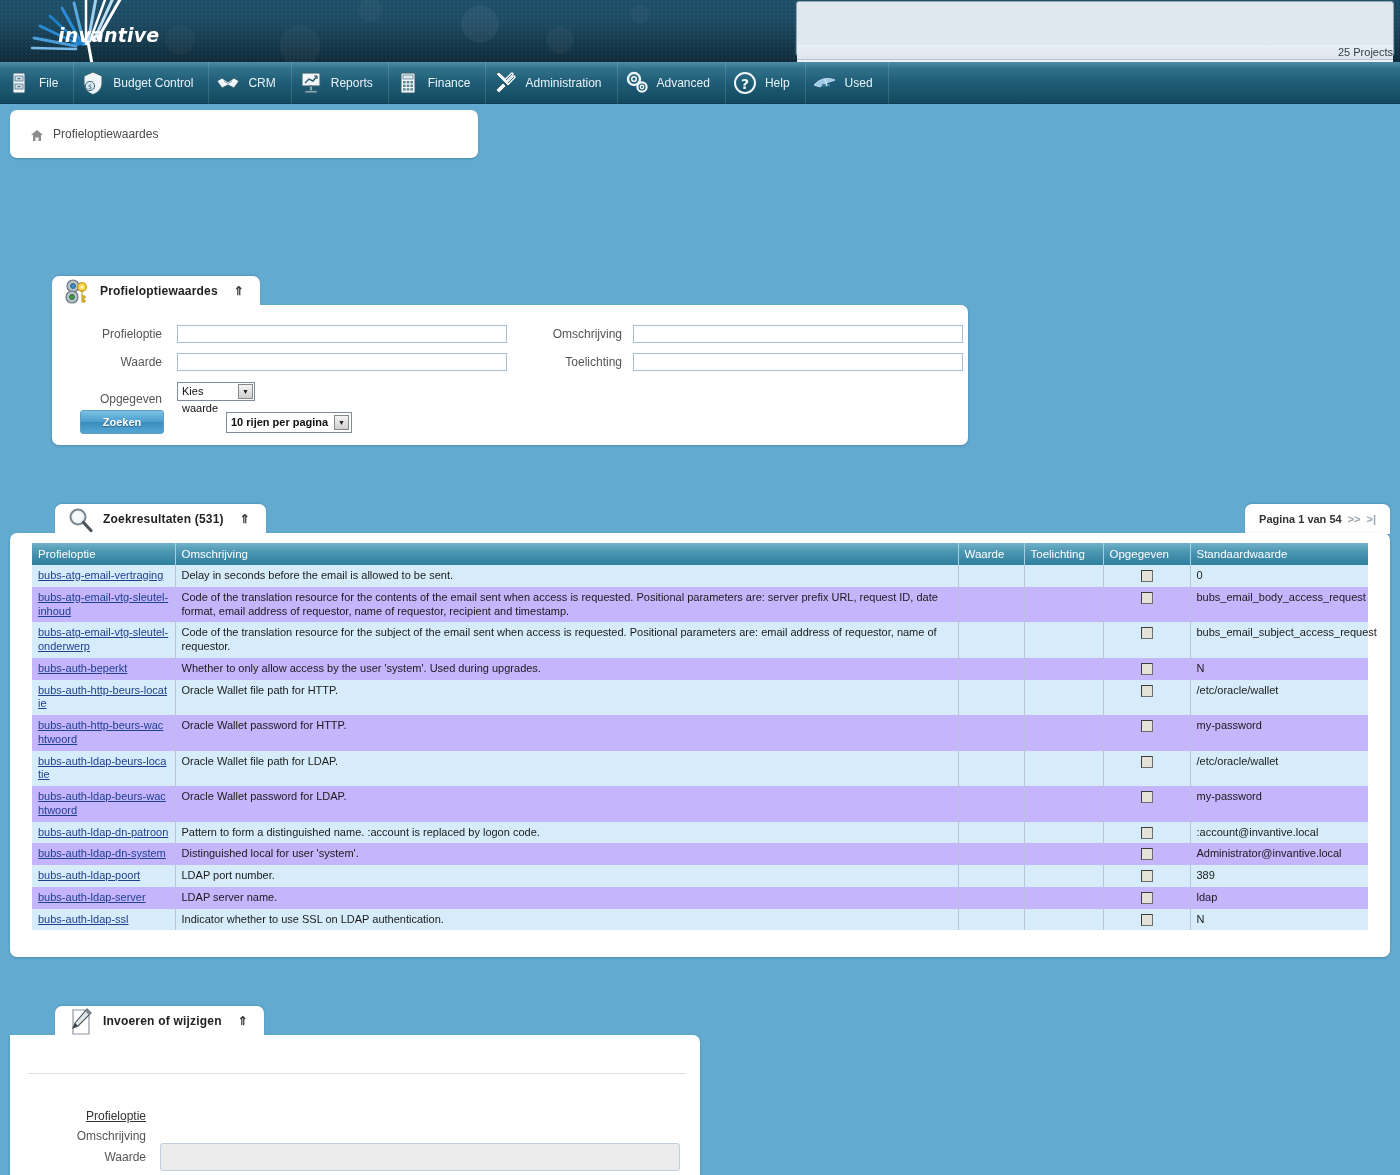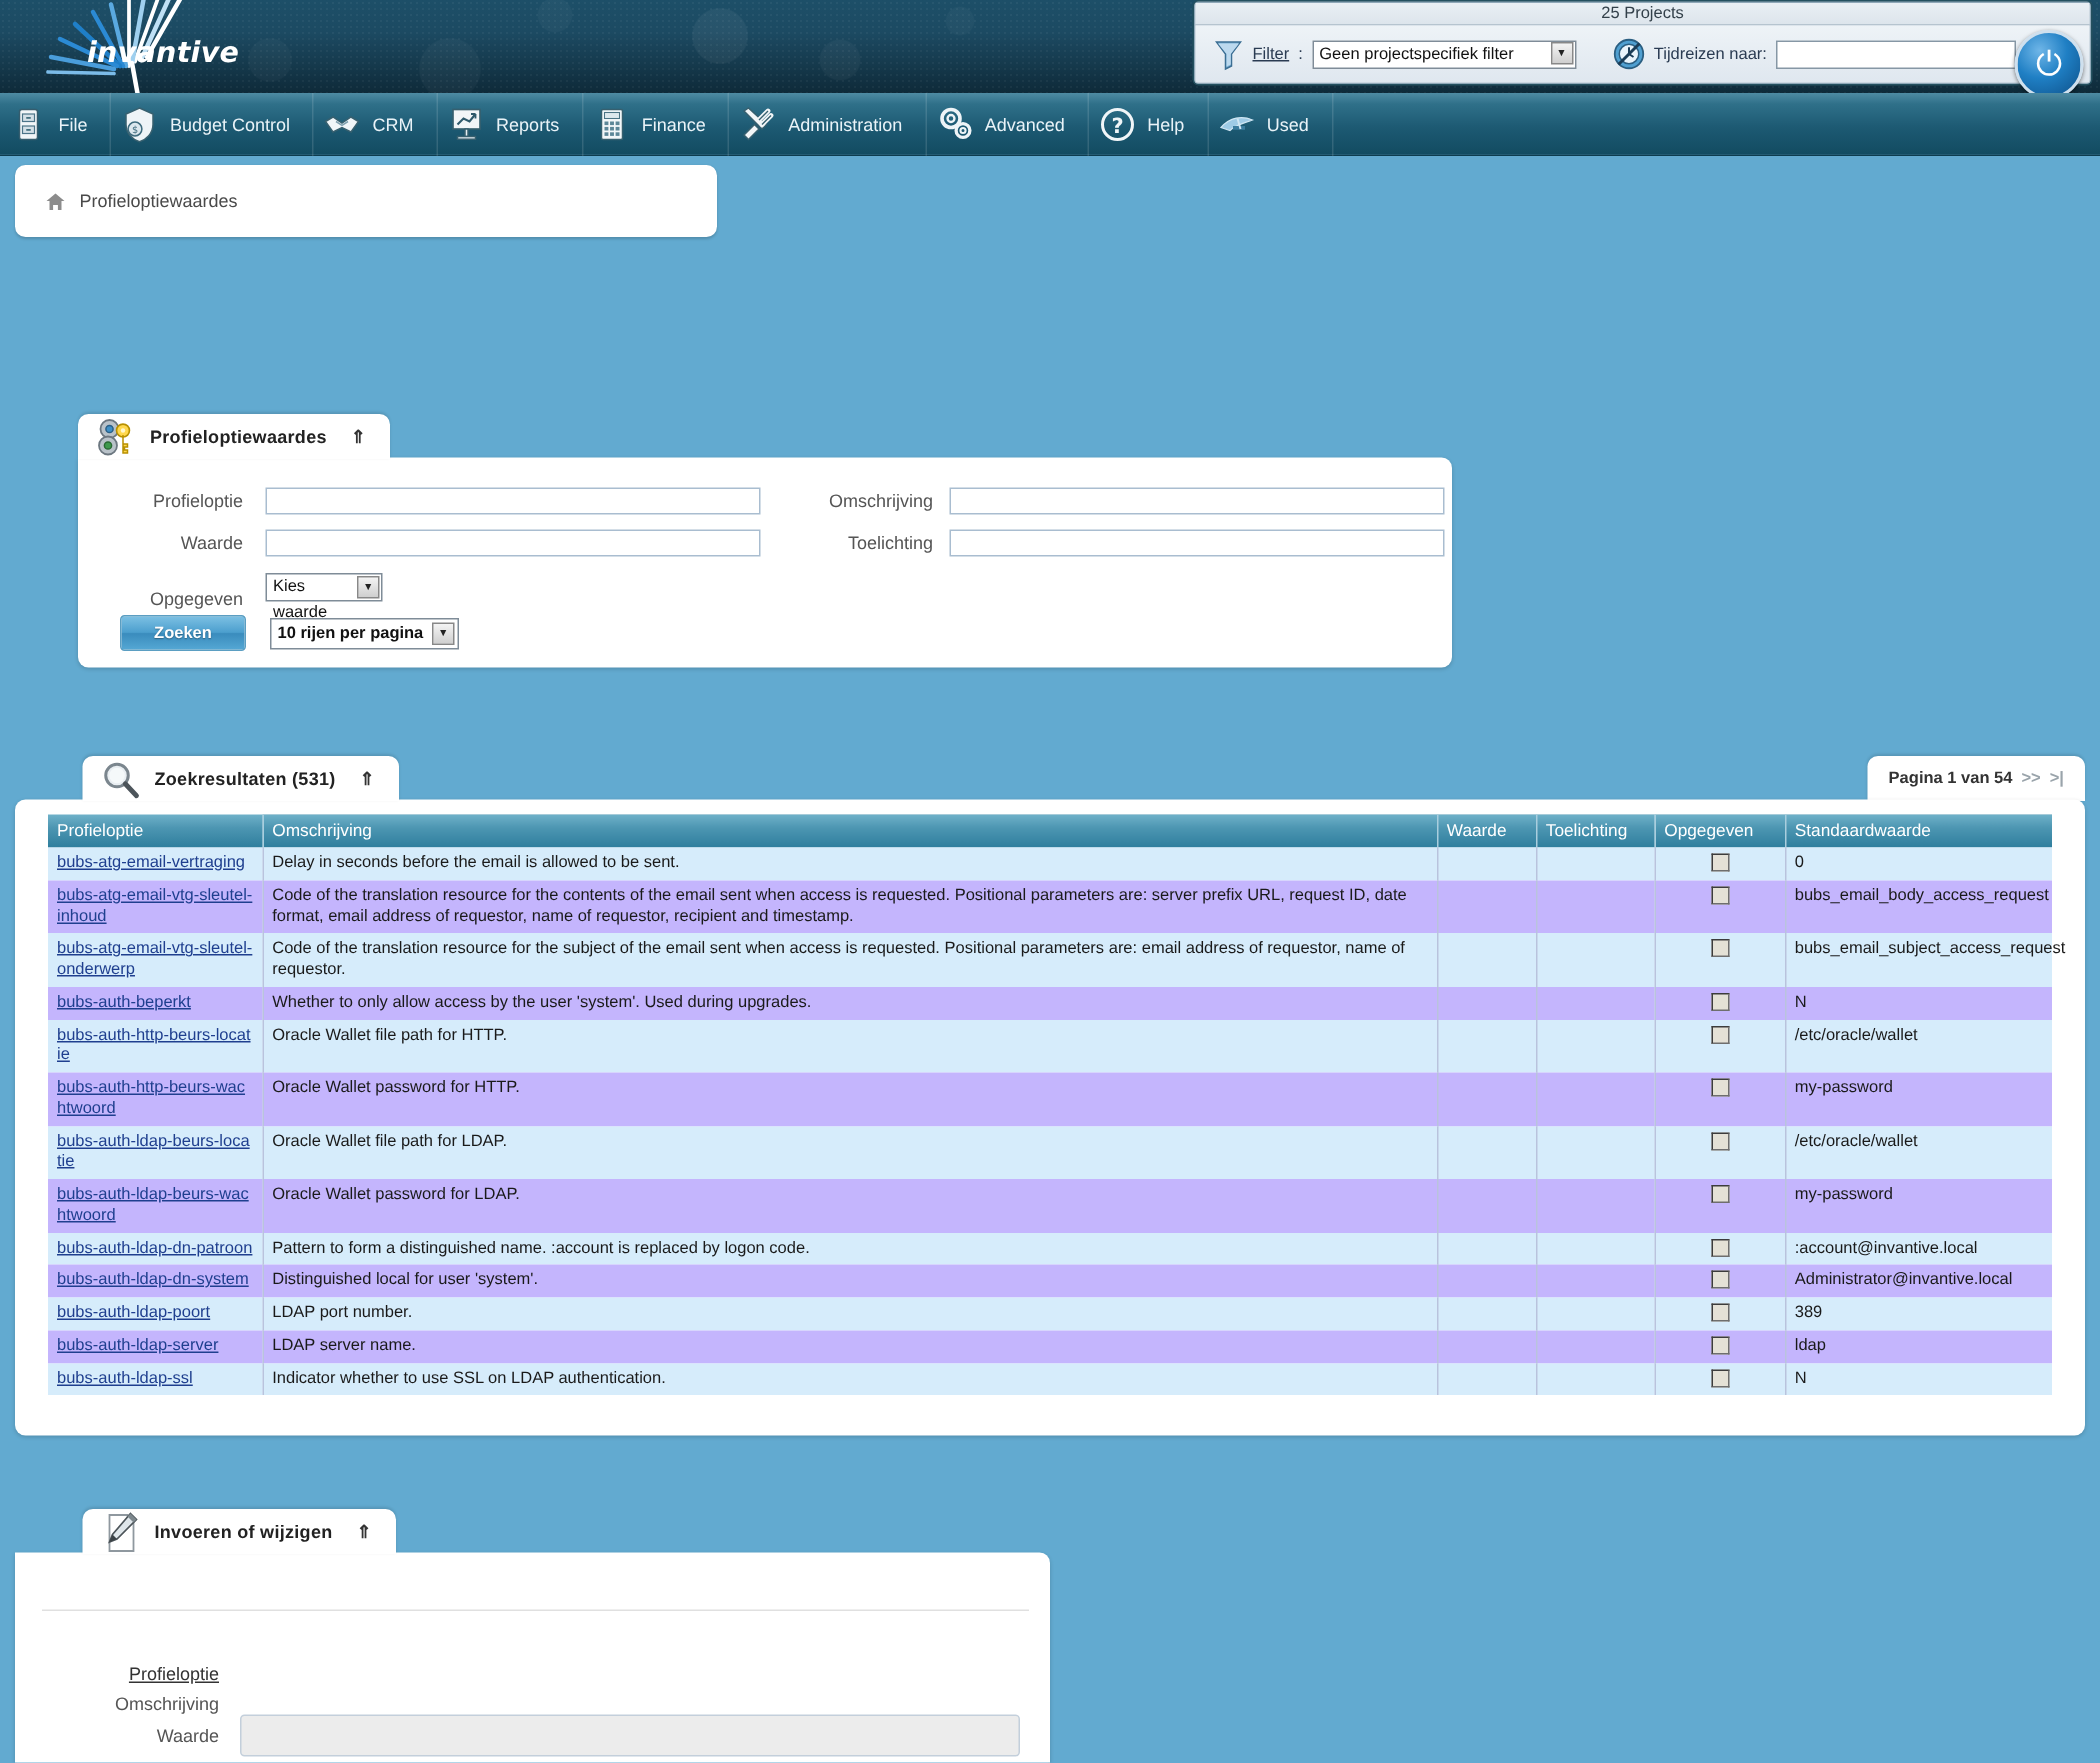--- a/index.html
+++ b/index.html
@@ -49,24 +49,25 @@
   #projbox {
     position: absolute; right: 6px; top: 1px;
     width: 598px; height: 55px;
     border: 1px solid #8fa8b8;
     border-radius: 3px;
     background: #dfe7ef;
     box-shadow: 0 0 0 1px #24505f;
   }
   #projbox .projtitle {
     height: 15px; line-height: 15px;
-    text-align: center;
+    text-align: right;
     font-size: 11px; color: #33404a;
     background: linear-gradient(180deg,#e9eff4,#dde5ec);
     border-bottom: 1px solid #b6c4cf;
+    margin-top: 43px;
   }
   #projbox .projrow {
     position: relative; height: 38px;
     background: linear-gradient(180deg,#eef3f7 0%,#dfe7ef 100%);
     display: flex; align-items: center; padding-left: 12px; gap: 6px;
   }
   .filter-icon { width: 20px; height: 22px; position: relative; }
   .lbl-filter {
     font-size: 11px; color: #2a3b52; text-decoration: underline; cursor: pointer;
   }
@@ -444,21 +445,21 @@
       </div>
 
       <div class="form-row" style="left:0px; top:77px;">
         <span class="flabel" style="width:110px;">Opgegeven</span>
         <span class="sel-wrap" style="margin-left:15px;">
           <span class="fakesel" style="display:inline-block;width:78px;">Kies waarde</span>
           <span class="sel-arrow">▼</span>
         </span>
       </div>
 
-      <div class="form-row" style="left:28px; top:105px;">
+      <div class="form-row" style="left:28px; top:105px;gap:46px;">
         <span class="btn-zoeken">Zoeken</span>
         <span class="sel-wrap" style="margin-left:16px;">
           <span class="fakesel" style="display:inline-block;width:126px;height:21px;line-height:19px;font-weight:bold;">10 rijen per pagina</span>
           <span class="sel-arrow" style="top:3px;right:3px;">▼</span>
         </span>
       </div>
     </div>
   </div>
 
   <div class="panel" style="left:10px; top:400px; width:1380px;">

